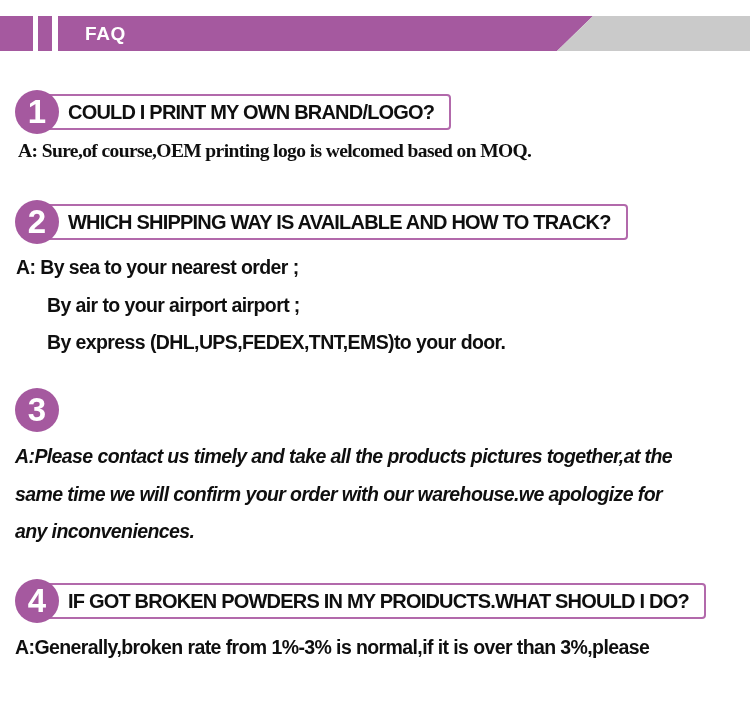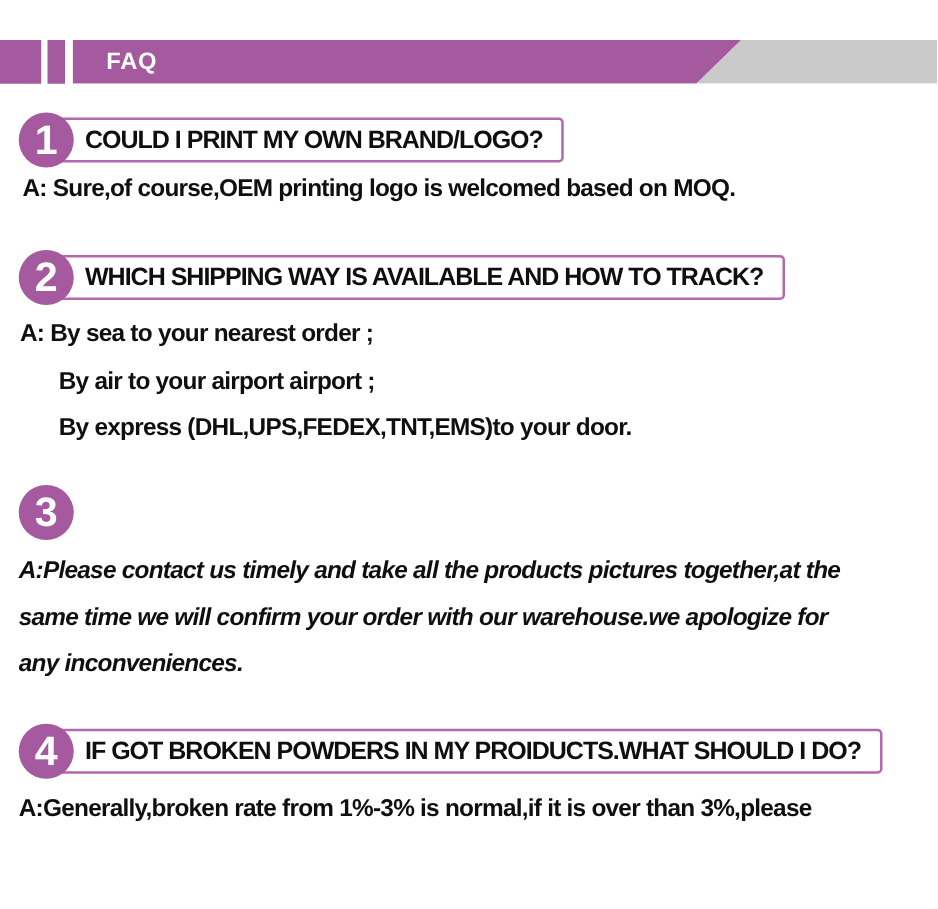--- a/index.html
+++ b/index.html
@@ -3,21 +3,21 @@
 <meta charset="utf-8">
 <style>
   html,body { margin:0; padding:0; background:#ffffff; }
   .page {
     position:relative; width:750px; height:727px; overflow:hidden;
     background:#ffffff; font-family:"Liberation Sans", sans-serif;
     font-weight:bold; color:#0f0f0f;
   }
 
   
-  .banner { position:absolute; top:32px; left:0; width:750px; height:35px;text-decoration:underline; }
+  .banner { position:absolute; top:16px; left:0; width:750px; height:35px;text-decoration:underline; }
   .b1 { position:absolute; left:0;  top:0; width:33px; height:35px; background:var(--purple,#a5599f); }
   .b2 { position:absolute; left:38px; top:0; width:14px; height:35px; background:var(--purple,#a5599f); }
   .bmain { position:absolute; left:58px; right:0; top:0; height:35px; }
   .bpurple { position:absolute; inset:0; background:var(--purple,#a5599f);
              clip-path:polygon(0 0, 535px 0, 499px 100%, 0 100%); }
   .bgray { position:absolute; inset:0; background:var(--gray,#cacaca);
            clip-path:polygon(535px 0, 100% 0, 100% 100%, 499px 100%); }
   .btitle { position:absolute; left:27px; top:0; line-height:35px;
             color:#ffffff; font-size:19px; letter-spacing:0.6px; }
 
@@ -32,21 +32,21 @@
     font-size:20px; line-height:32px; letter-spacing:-0.8px; white-space:nowrap;
   }
   .circle {
     position:absolute; left:15px; top:0; width:44px; height:44px; border-radius:50%;
     background:var(--purple,#a5599f); color:#ffffff; text-align:center;
     font-size:33px; line-height:44px;
   }
 
   
   .answer { position:absolute; font-size:19.5px; letter-spacing:-0.6px; white-space:nowrap; }
-  .a1 { left:18px; top:139px; line-height:24px; }
+  .a1 { left:18px; top:139px; line-height:24px;font-family:Liberation Serif, serif; }
   .a2 { left:16px; top:249px; line-height:37.5px; }
   .a3 { left:15px; top:438px; line-height:37.5px;font-style:italic; }
   .a4 { left:15px; top:628px; line-height:38px; }
   .indent { padding-left:31px; }
 </style>
 </head>
 <body>
 
 <div class="page">
 

